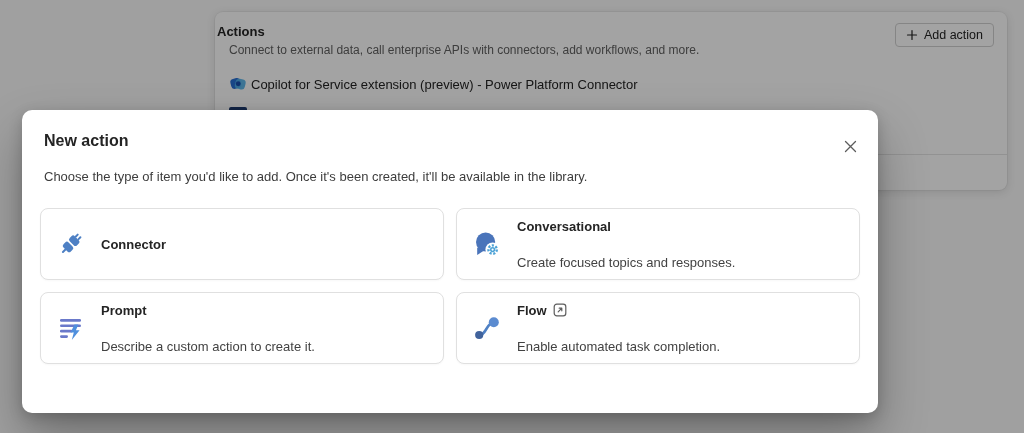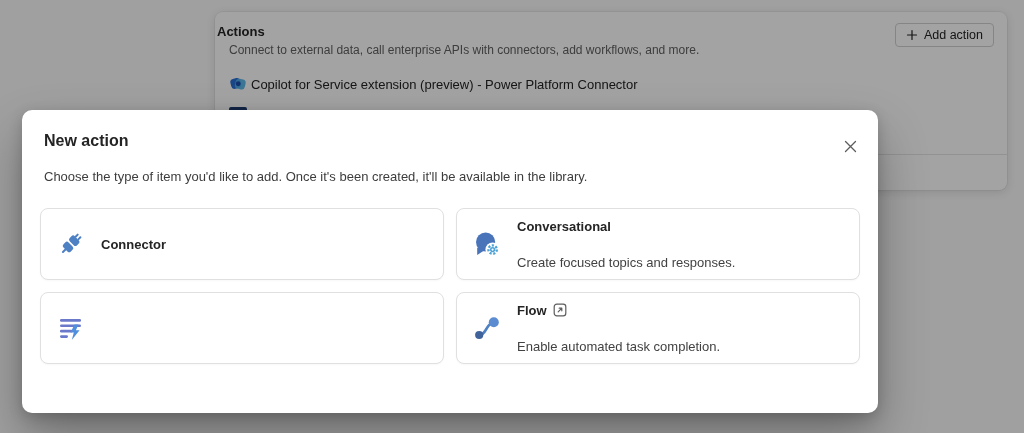--- a/index.html
+++ b/index.html
@@ -188,20 +188,26 @@
     <div class="action-card">
       <span class="card-icon">
         <svg width="28" height="28" viewBox="0 0 28 28">
           <rect x="3" y="5" width="21" height="2.7" rx="1.3" fill="#6a79ca"></rect>
           <rect x="3" y="10.4" width="21" height="2.7" rx="1.3" fill="#6a79ca"></rect>
           <rect x="3" y="15.8" width="12.5" height="2.7" rx="1.3" fill="#6a79ca"></rect>
           <rect x="3" y="21.2" width="8" height="2.7" rx="1.3" fill="#6a79ca"></rect>
           <path d="M17.5 10.5 L13.5 18.6 L16.8 18.6 L14.8 26 L22.6 16.2 L18.9 16.2 L21.4 10.5 Z" fill="#4f8fdd"></path>
         </svg>
       </span>
+      <span class="card-text">
+        <span class="card-title-row">
+          <span class="card-title">Prompt</span>
+        </span>
+        <span class="card-desc">Describe a custom action to create it.</span>
+      </span>
     </div>
 
     <div class="action-card">
       <span class="card-icon">
         <svg width="28" height="28" viewBox="0 0 28 28">
           <path d="M6.5 21 C 13.5 21, 13.5 8.5, 20.5 8.5" fill="none" stroke="#4e80c4" stroke-width="2.6" stroke-linecap="round"></path>
           <circle cx="6.2" cy="21" r="4.1" fill="#41639c"></circle>
           <circle cx="20.8" cy="8.3" r="5" fill="#5b8bd0"></circle>
         </svg>
       </span>

